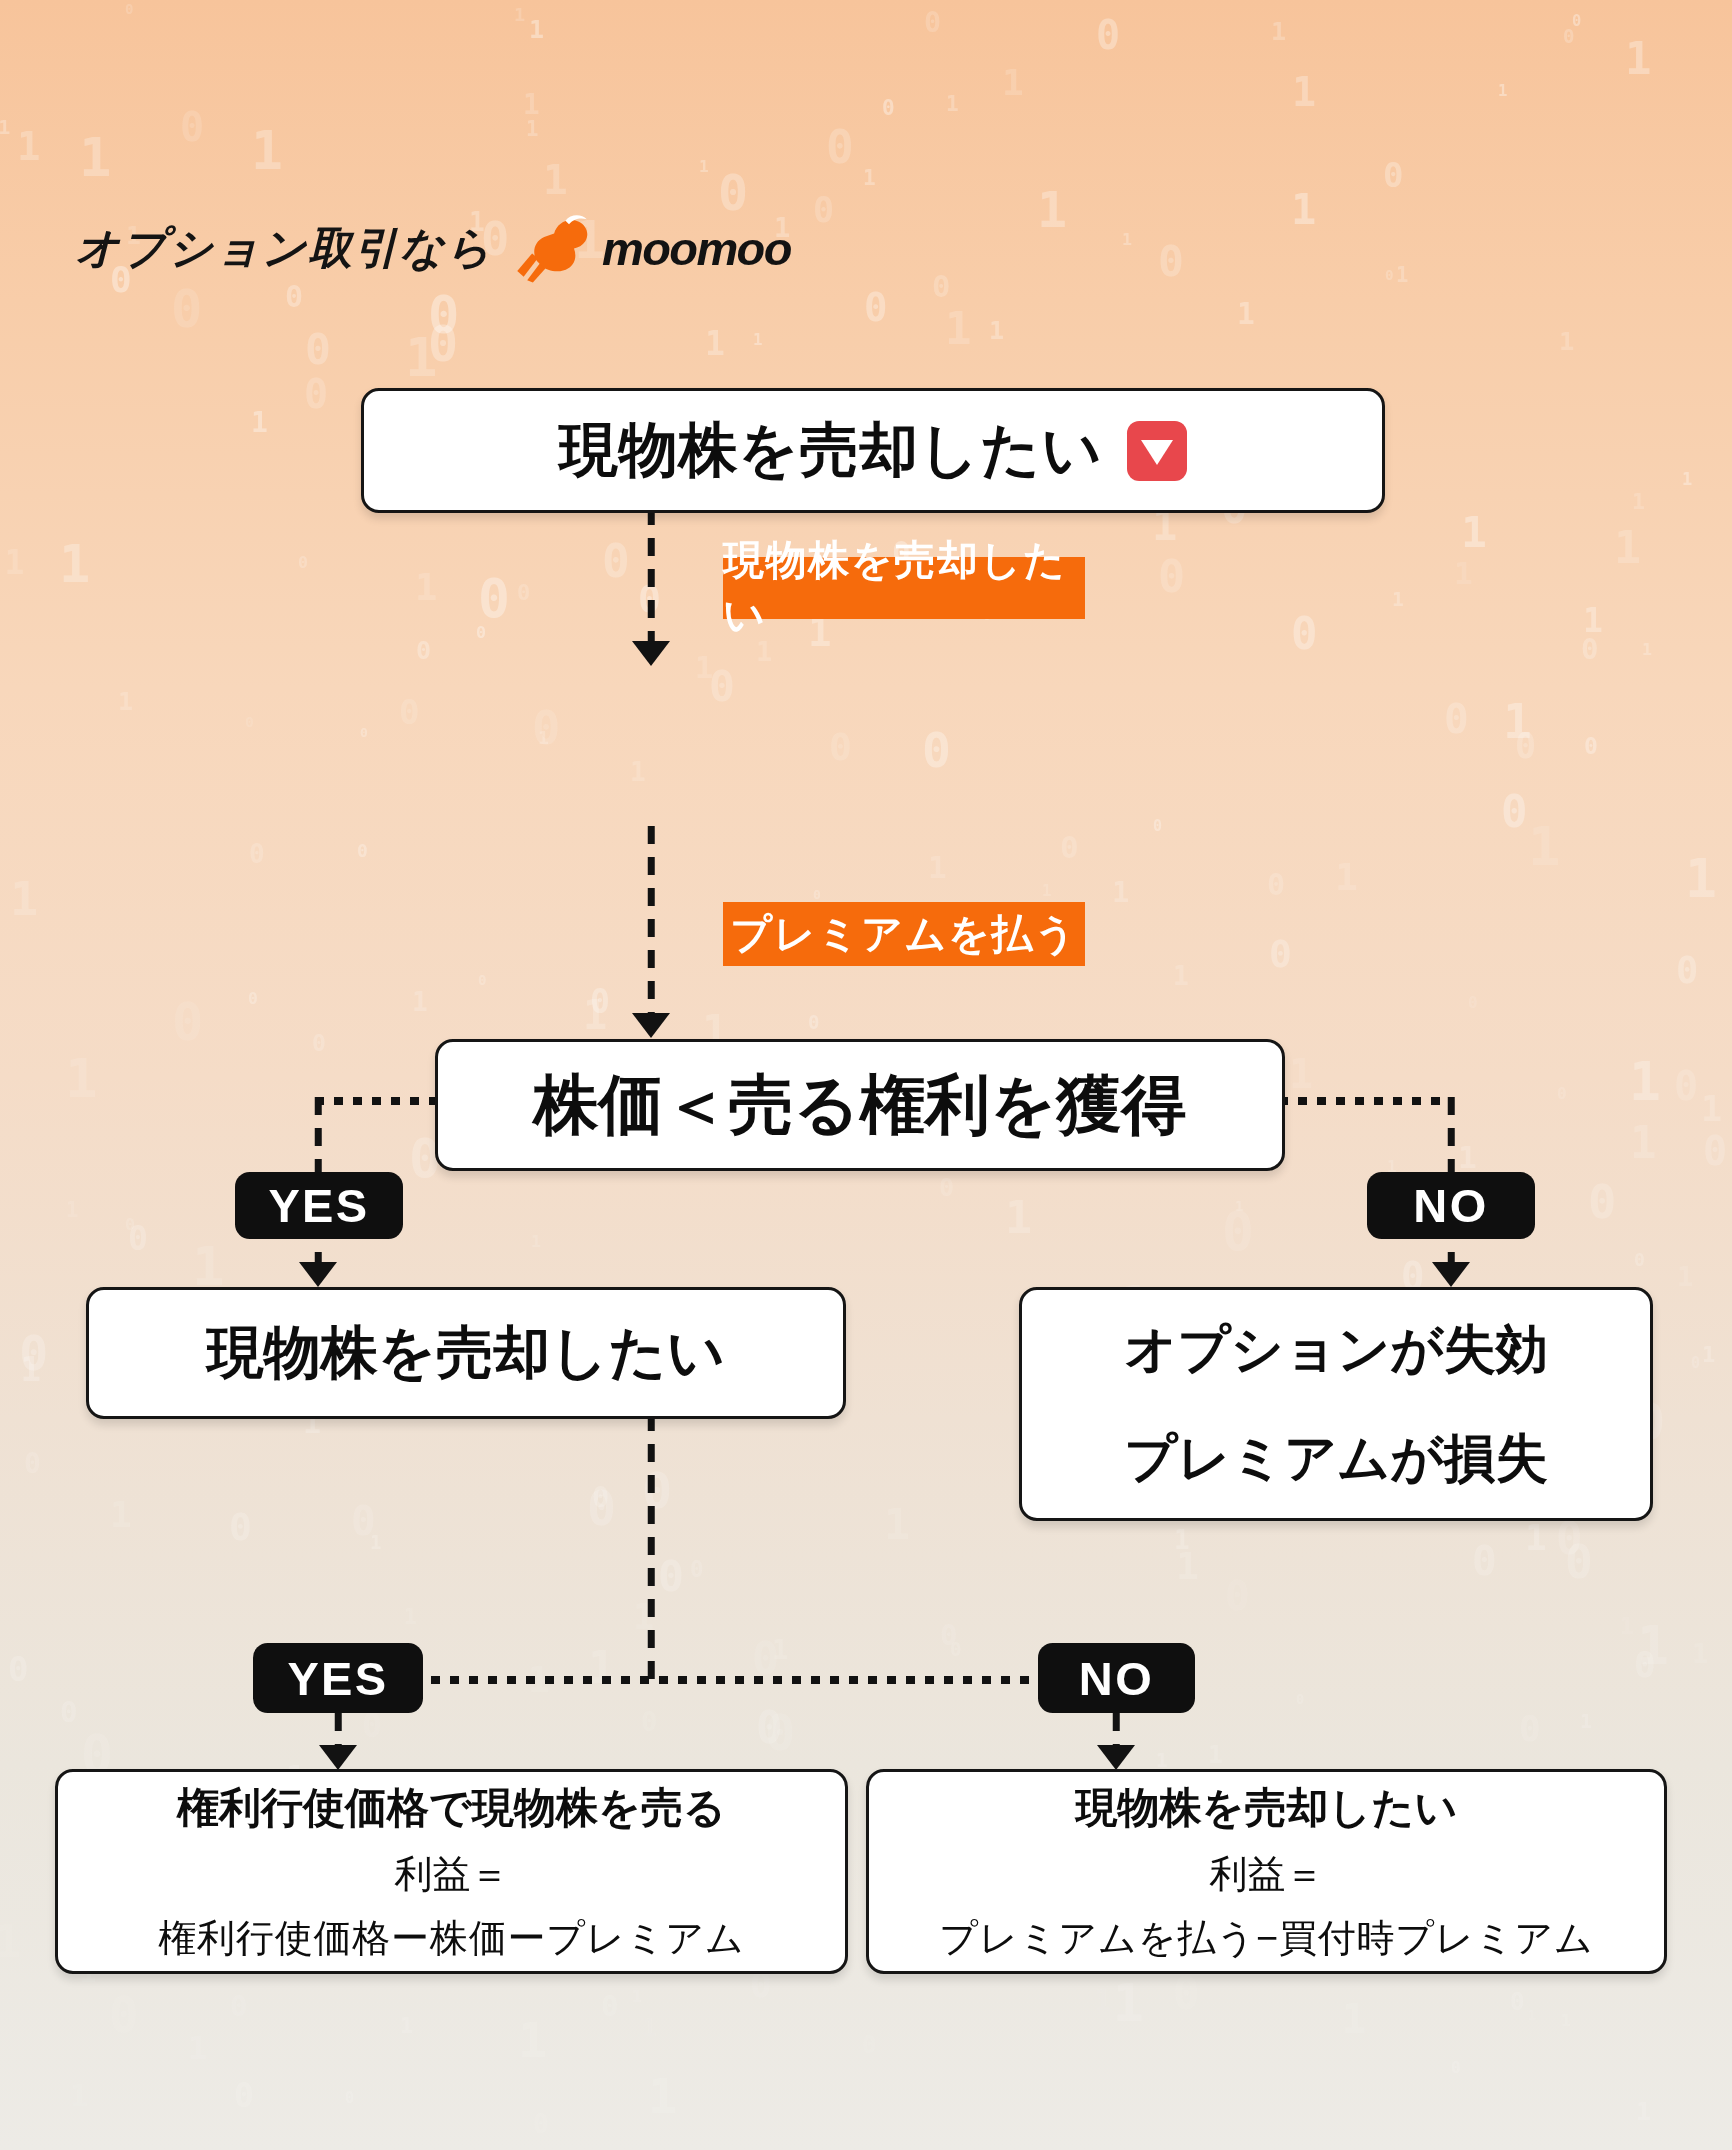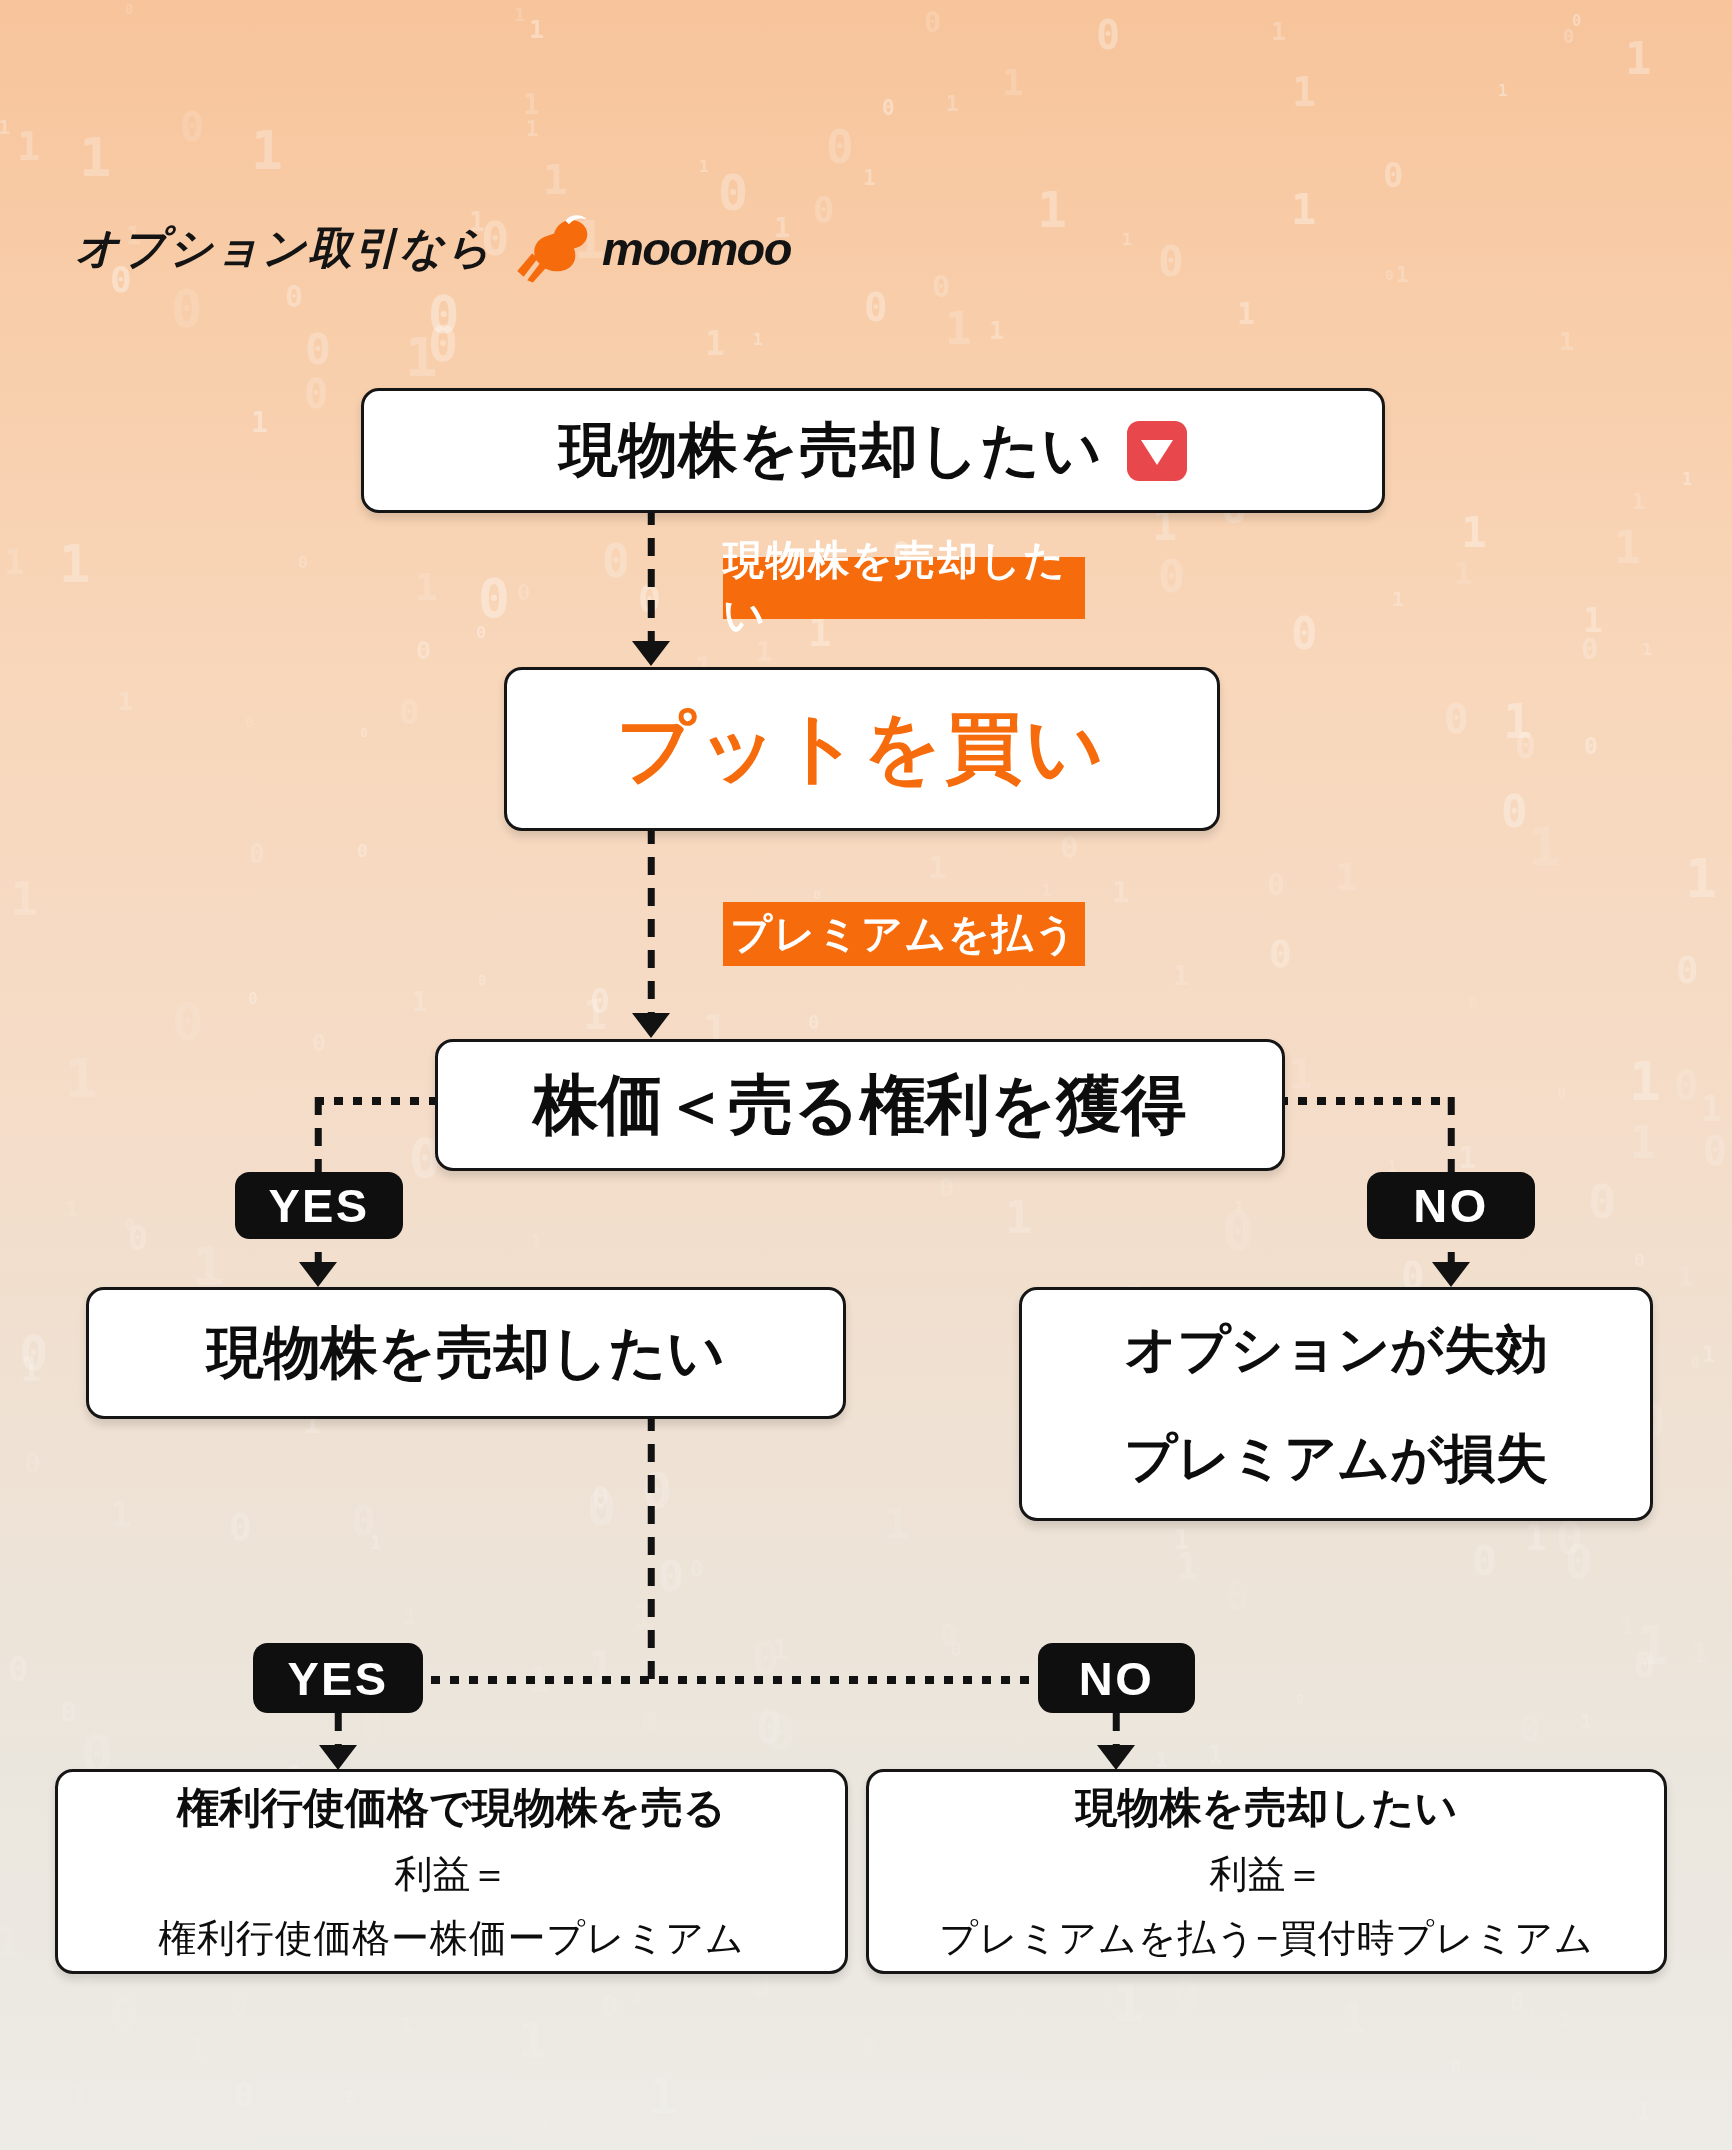--- a/index.html
+++ b/index.html
@@ -415,23 +415,20 @@
 
   <div class="node" style="left:361px;top:388px;width:1018px;height:119px;">
     <span class="node-big-label">現物株を売却したい</span>
     <span class="down-icon">
         <span class="tri"></span>
       </span>
   </div>
 
   <div class="edge-label" style="left:723px;top:557px;width:362px;height:62px;">現物株を売却したい</div>
 
-  <div class="node" style="left:504px;top:667px;width:710px;height:158px;">
-    <span class="buy-put-label">プットを買い</span>
-  </div>
 
   <div class="edge-label" style="left:723px;top:902px;width:362px;height:64px;">プレミアムを払う</div>
 
   <div class="node" style="left:435px;top:1039px;width:844px;height:126px;">
     <span class="cond-label">株価＜売る権利を獲得</span>
   </div>
 
   <div class="badge" style="left:235px;top:1172px;width:168px;height:67px;">YES</div>
   <div class="badge" style="left:1367px;top:1172px;width:168px;height:67px;">NO</div>
 

